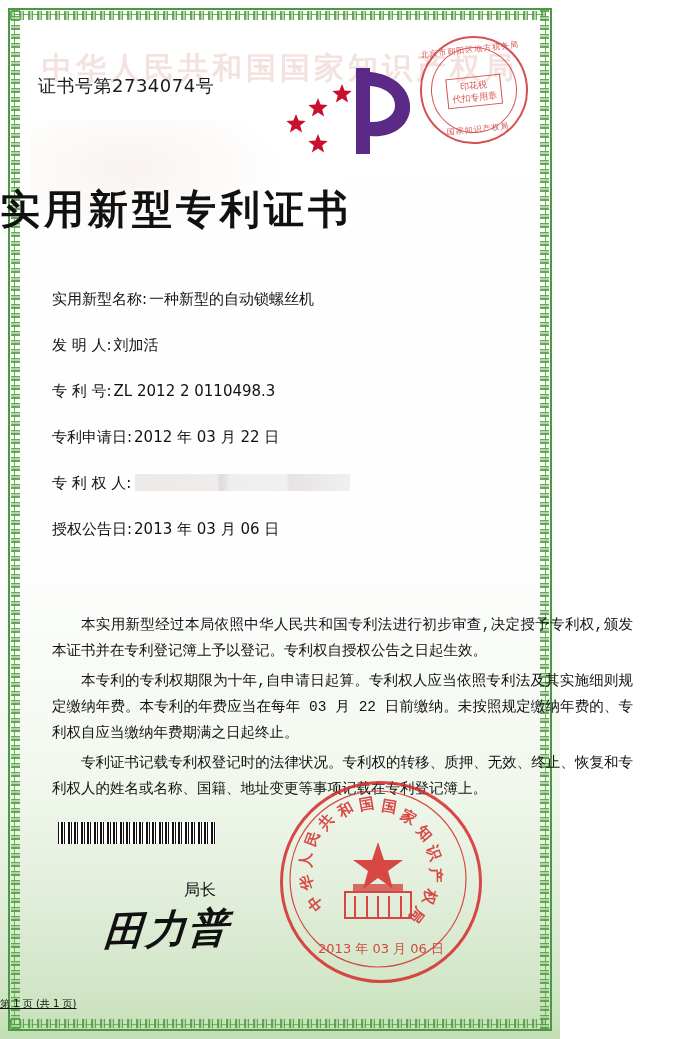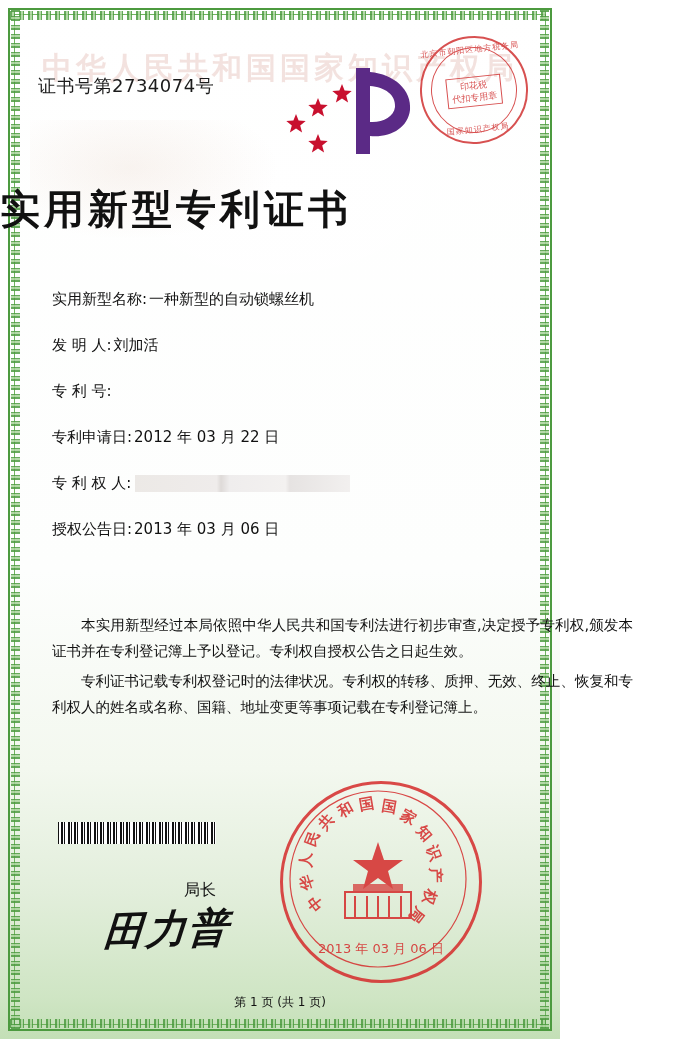--- a/index.html
+++ b/index.html
@@ -172,21 +172,21 @@
 
   
   .fields {
     position: absolute;
     left: 52px;
     top: 290px;
     width: 600px;
   }
   .field-row {
     display: flex;
-    align-items: center;
+    align-items: flex-start;
     margin-bottom: 27px;
     font-size: 15px;
     color: #111;
     font-family: "DejaVu Sans", sans-serif;
   }
   .field-label {
     white-space: nowrap;
   }
   .field-value {
     margin-left: 2px;
@@ -211,20 +211,21 @@
     width: 596px;
     font-size: 14.5px;
     line-height: 26px;
     color: #111;
     font-family: "DejaVu Sans", sans-serif;
     text-align: justify;
   }
   .body-text p {
     margin: 0 15px 4px 0;
     text-indent: 2em;
+    font-family: Liberation Mono, monospace;
   }
 
   
   .barcode {
     position: absolute;
     left: 58px;
     top: 822px;
     width: 158px;
     height: 22px;
     background: repeating-linear-gradient(90deg,
@@ -292,24 +293,24 @@
     font-size: 13px;
     font-family: "DejaVu Sans", sans-serif;
     color: #d52b2b;
   }
 
   
   .footer {
     position: absolute;
     left: 0; right: 0;
     bottom: 28px;
-    text-align: center;
-    font-size: 12px;
-    color: #111;
-    font-family: "DejaVu Sans", sans-serif;
+    font-size: 10px;
+    color: #111;
+    font-family: "DejaVu Sans", sans-serif;
+    text-decoration: underline;
   }
 </style>
 </head>
 <body>
 
 <div class="certificate">
 
   <div class="frame-outer"></div>
   <div class="frame-inner"></div>
   <div class="frame-pattern-top"></div>
@@ -351,37 +352,39 @@
     <div class="field-row">
       <span class="field-label">实用新型名称:</span>
       <span class="field-value">一种新型的自动锁螺丝机</span>
     </div>
     <div class="field-row">
       <span class="field-label">发  明  人:</span>
       <span class="field-value">刘加活</span>
     </div>
     <div class="field-row">
       <span class="field-label">专  利  号:</span>
+      <span class="field-value">ZL 2012 2 0110498.3</span>
     </div>
     <div class="field-row">
       <span class="field-label">专利申请日:</span>
       <span class="field-value">2012 年 03 月 22 日</span>
     </div>
     <div class="field-row">
       <span class="field-label">专 利 权 人:</span>
       <span class="redacted"></span>
     </div>
     <div class="field-row">
       <span class="field-label">授权公告日:</span>
       <span class="field-value">2013 年 03 月 06 日</span>
     </div>
   </div>
 
   <div class="body-text">
     <p>本实用新型经过本局依照中华人民共和国专利法进行初步审查,决定授予专利权,颁发本证书并在专利登记簿上予以登记。专利权自授权公告之日起生效。</p>
+    <p>本专利的专利权期限为十年,自申请日起算。专利权人应当依照专利法及其实施细则规定缴纳年费。本专利的年费应当在每年 03 月 22 日前缴纳。未按照规定缴纳年费的、专利权自应当缴纳年费期满之日起终止。</p>
     <p>专利证书记载专利权登记时的法律状况。专利权的转移、质押、无效、终止、恢复和专利权人的姓名或名称、国籍、地址变更等事项记载在专利登记簿上。</p>
   </div>
 
   <div class="barcode"></div>
 
   <div class="sign-row">
     <span class="sign-label">局长</span>
     <span class="signature">田力普</span>
   </div>
 

